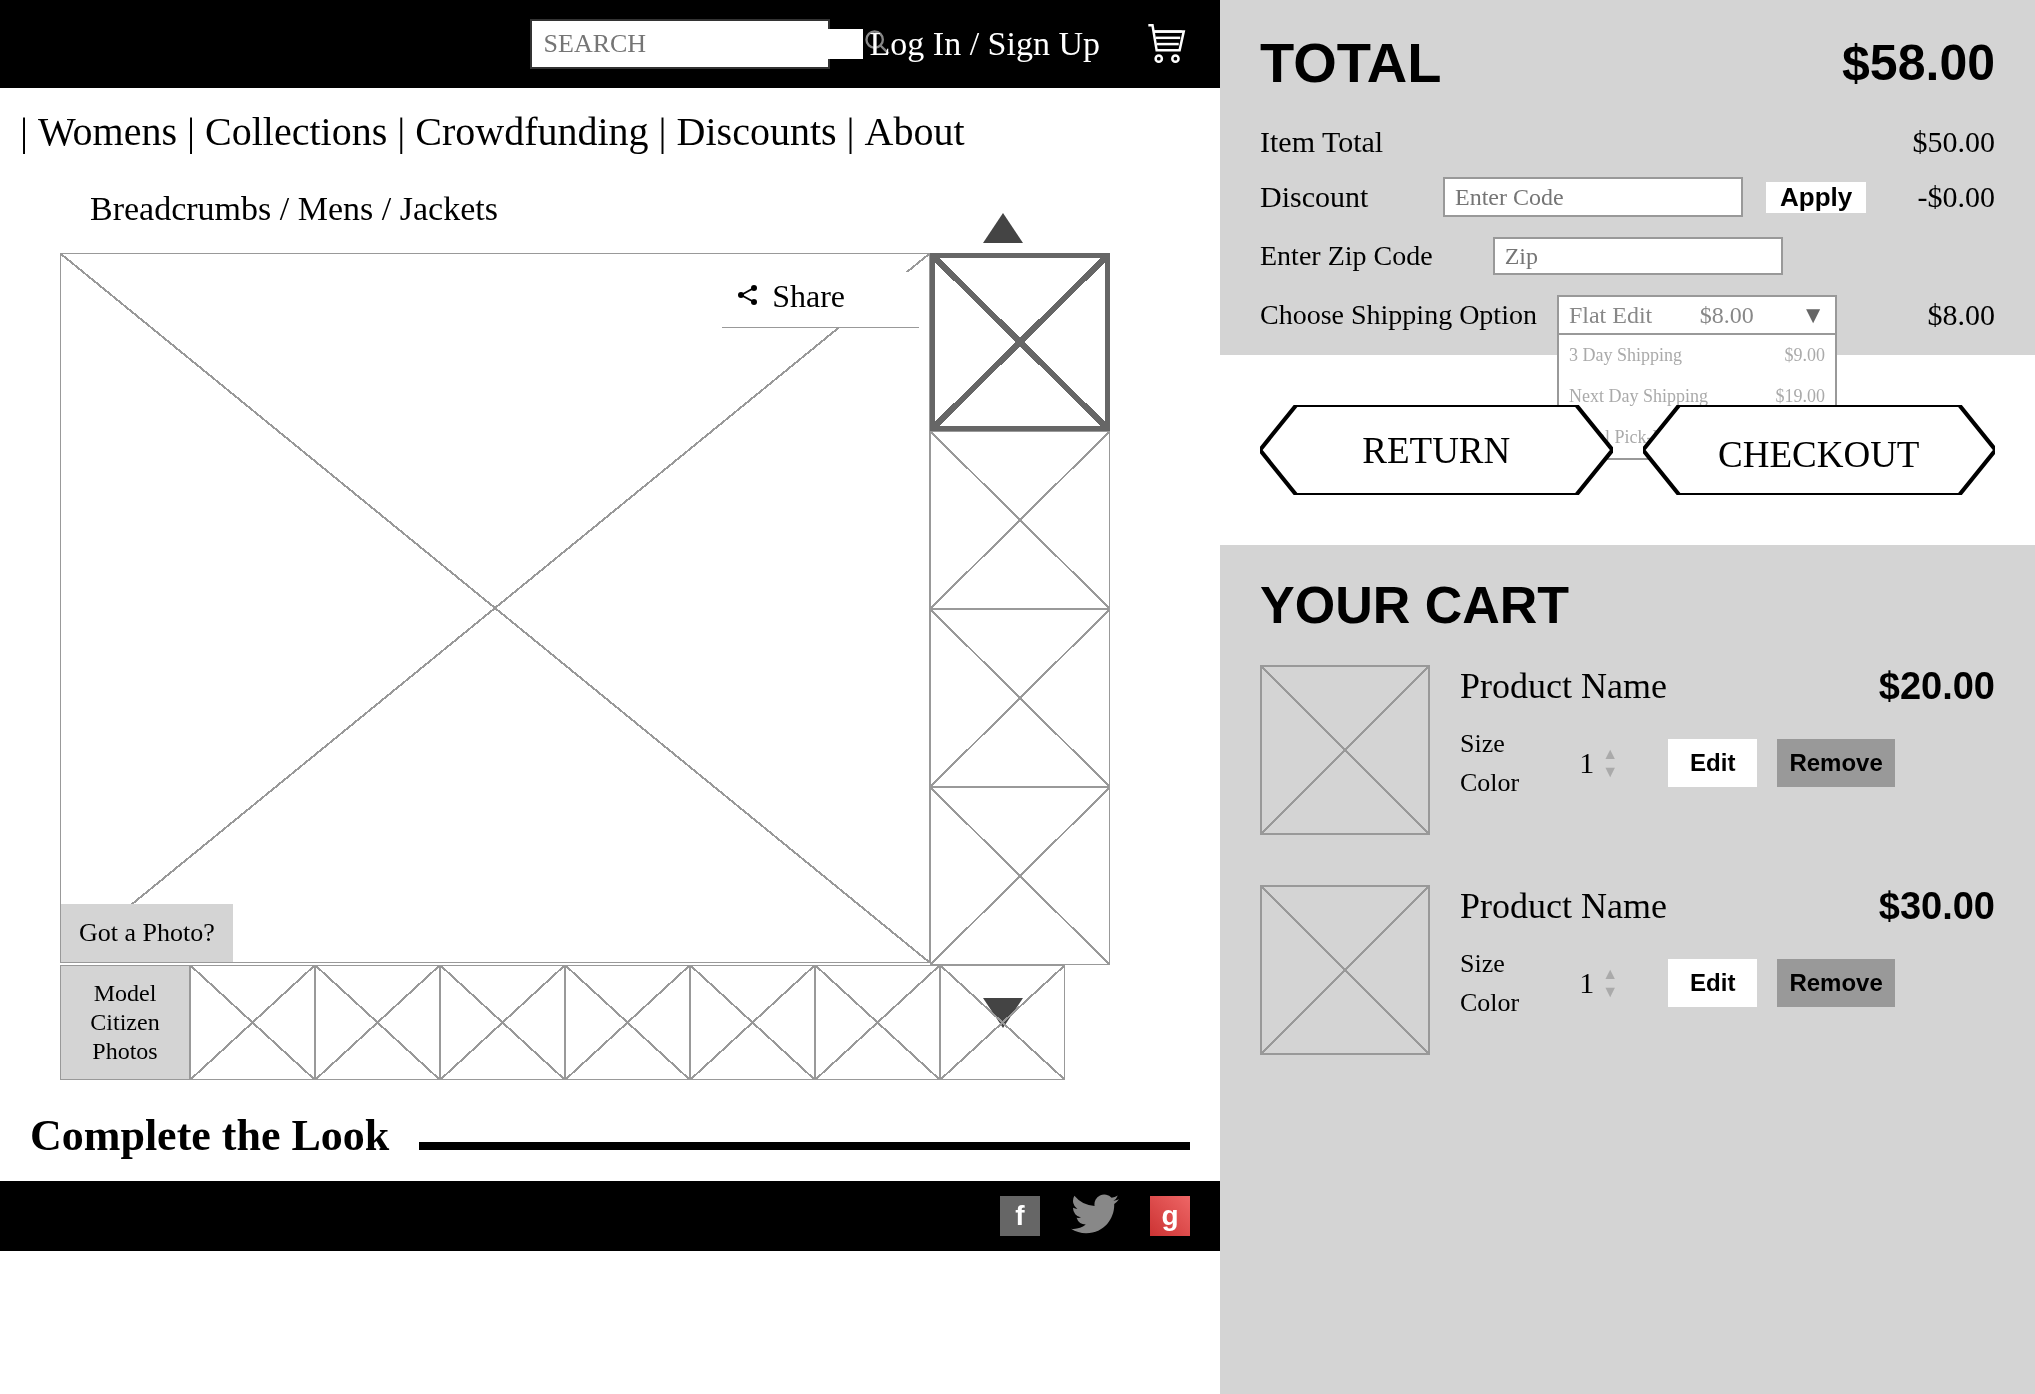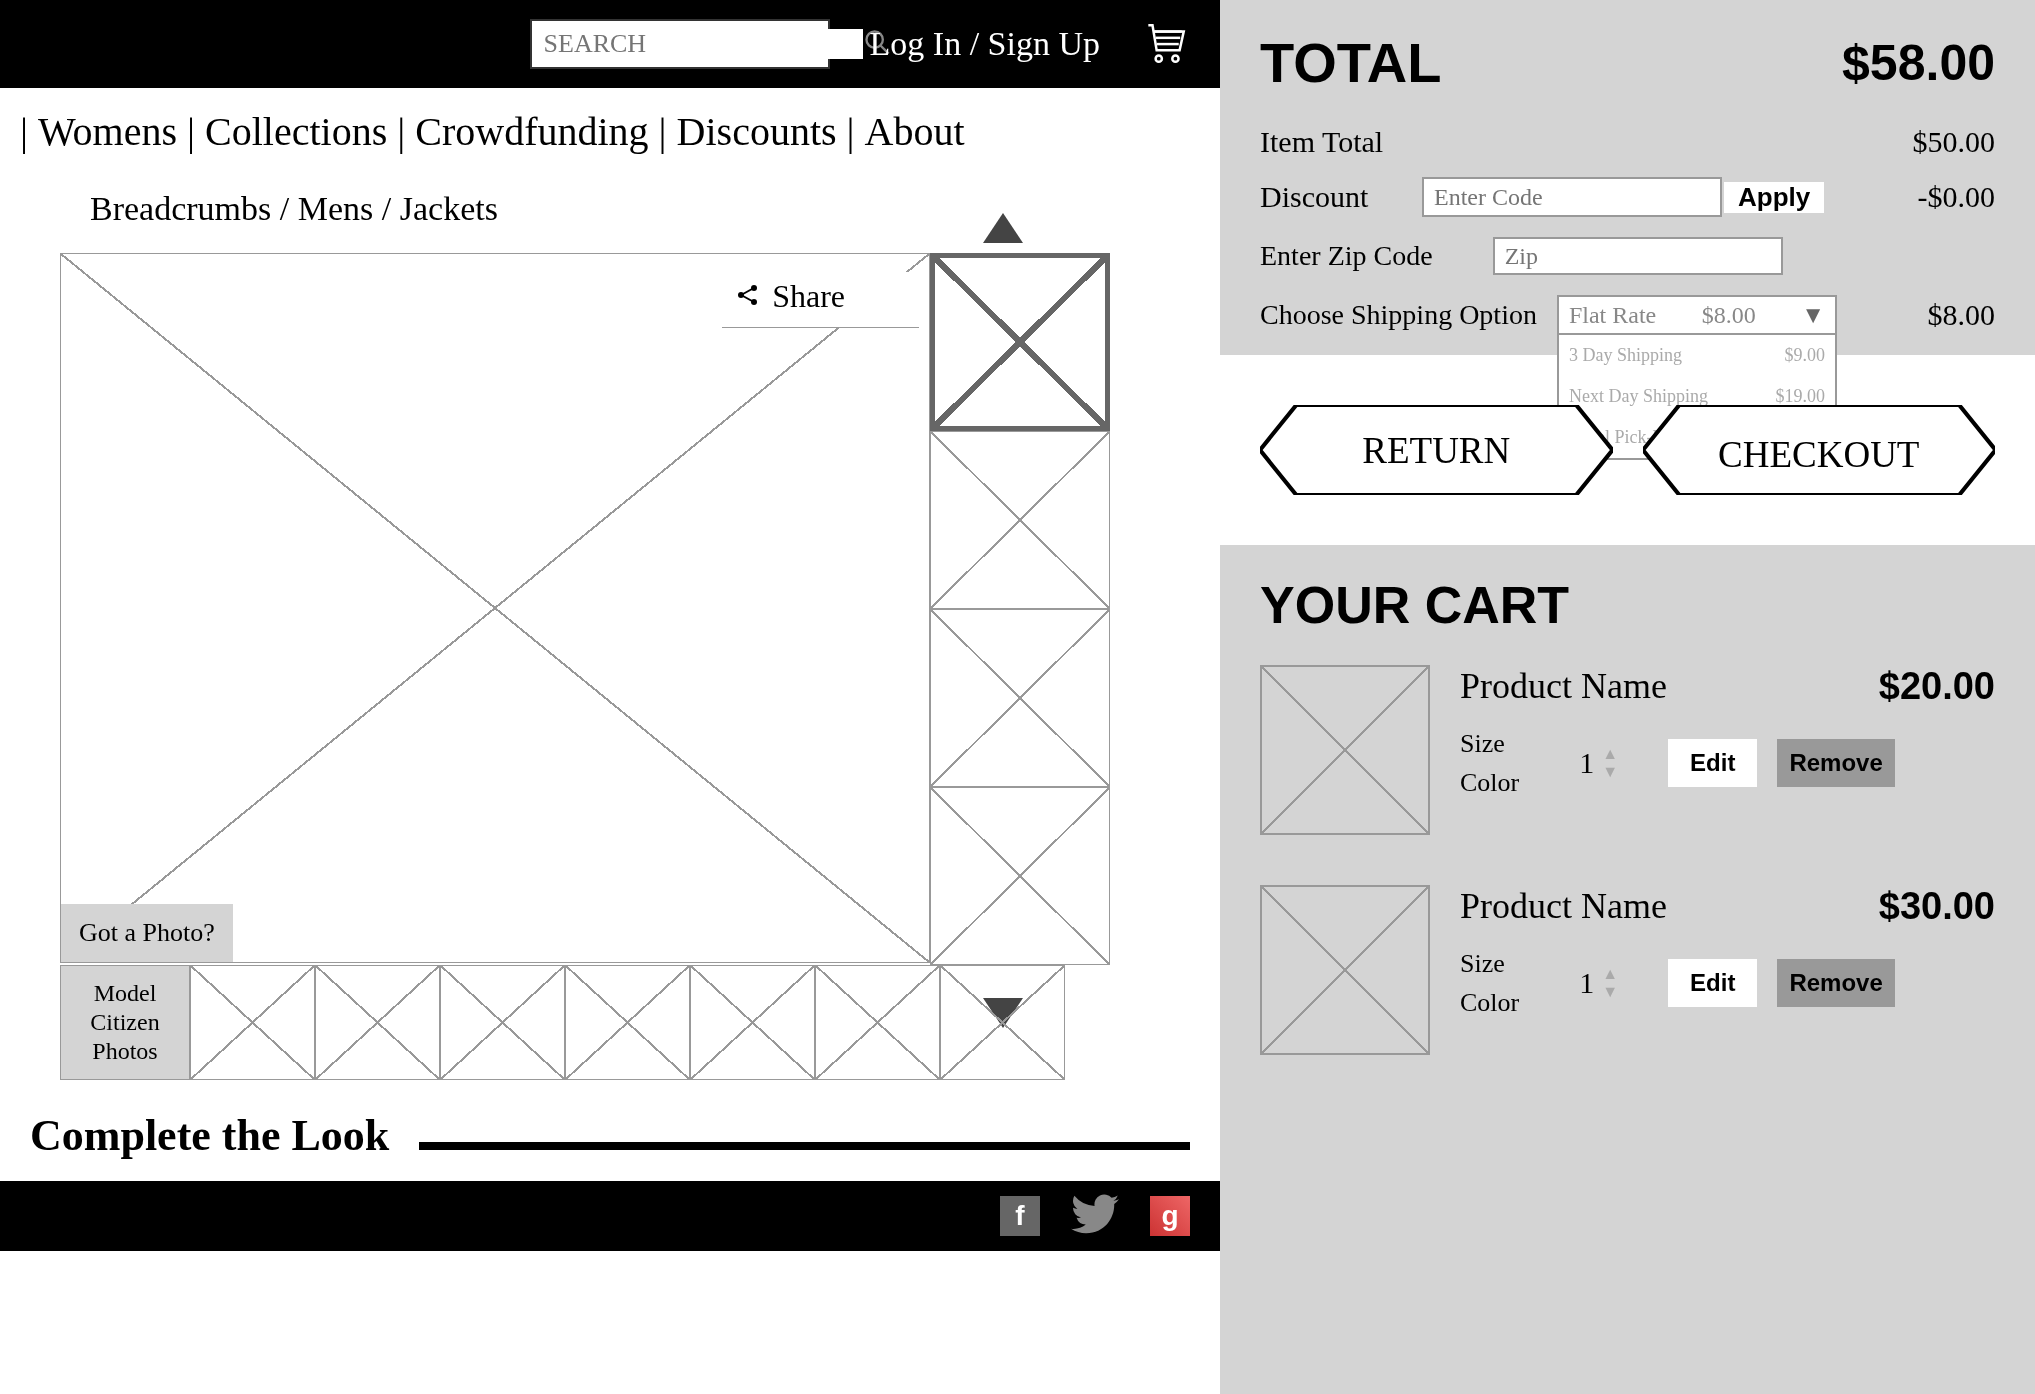--- a/index.html
+++ b/index.html
@@ -49,21 +49,21 @@
 
 .footer { background: #000; height: 70px; display: flex; justify-content: flex-end; align-items: center; gap: 30px; padding: 0 30px; }
 .social-icon { width: 40px; height: 40px; background: #666; color: #fff; display: flex; align-items: center; justify-content: center; font-size: 28px; font-weight: bold; font-family: sans-serif; }
 
 
 .totals { padding: 30px 40px 20px; }
 .total-row { display: flex; justify-content: space-between; align-items: center; }
 .total-title { font-size: 56px; font-weight: 900; font-family: 'Arial Black', sans-serif; }
 .total-amt { font-size: 50px; font-weight: 900; font-family: 'Arial Black', sans-serif; }
 .sub-row { display: flex; justify-content: space-between; align-items: center; font-size: 30px; margin-top: 30px; }
-.disc-row { display: flex; align-items: center; gap: 2px; margin-top: 18px; }
+.disc-row { display: flex; align-items: center; gap: 23px; margin-top: 18px; }
 .disc-label { font-size: 30px; width: 160px; }
 .disc-input { border: 2px solid #999; padding: 6px 10px; font-size: 24px; width: 300px; height: 40px; font-family: Georgia, serif; }
 .apply-btn { background: #fff; font-size: 26px; font-weight: bold; border: none; padding: 0 14px; cursor: pointer; }
 .disc-amt { margin-left: auto; font-size: 30px; }
 .ship-title { font-size: 32px; margin-top: 22px; }
 .zip-row { display: flex; align-items: center; gap: 60px; margin-top: 20px; }
 .zip-label { font-size: 28px; }
 .zip-input { border: 2px solid #999; padding: 4px 10px; font-size: 24px; width: 290px; height: 38px; font-family: Georgia, serif; }
 .ship-opt-row { display: flex; align-items: center; gap: 20px; margin-top: 20px; position: relative; }
 .ship-opt-label { font-size: 28px; }
@@ -225,21 +225,21 @@
       <button class="apply-btn">Apply</button>
       <span class="disc-amt">-$0.00</span>
     </div>
     <div class="zip-row">
       <span class="zip-label">Enter Zip Code</span>
       <input class="zip-input" placeholder="Zip" style="">
     </div>
     <div class="ship-opt-row">
       <span class="ship-opt-label">Choose Shipping Option</span>
       <div class="ship-select">
-        <span>Flat Rate</span>
+        <span>Flat Edit</span>
         <span>$8.00</span>
         <span style="color:#666;">▼</span>
         <div class="ship-dropdown">
           <div class="ship-option">
             <span>3 Day Shipping</span>
             <span>$9.00</span>
           </div>
           <div class="ship-option">
             <span>Next Day Shipping</span>
             <span>$19.00</span>

